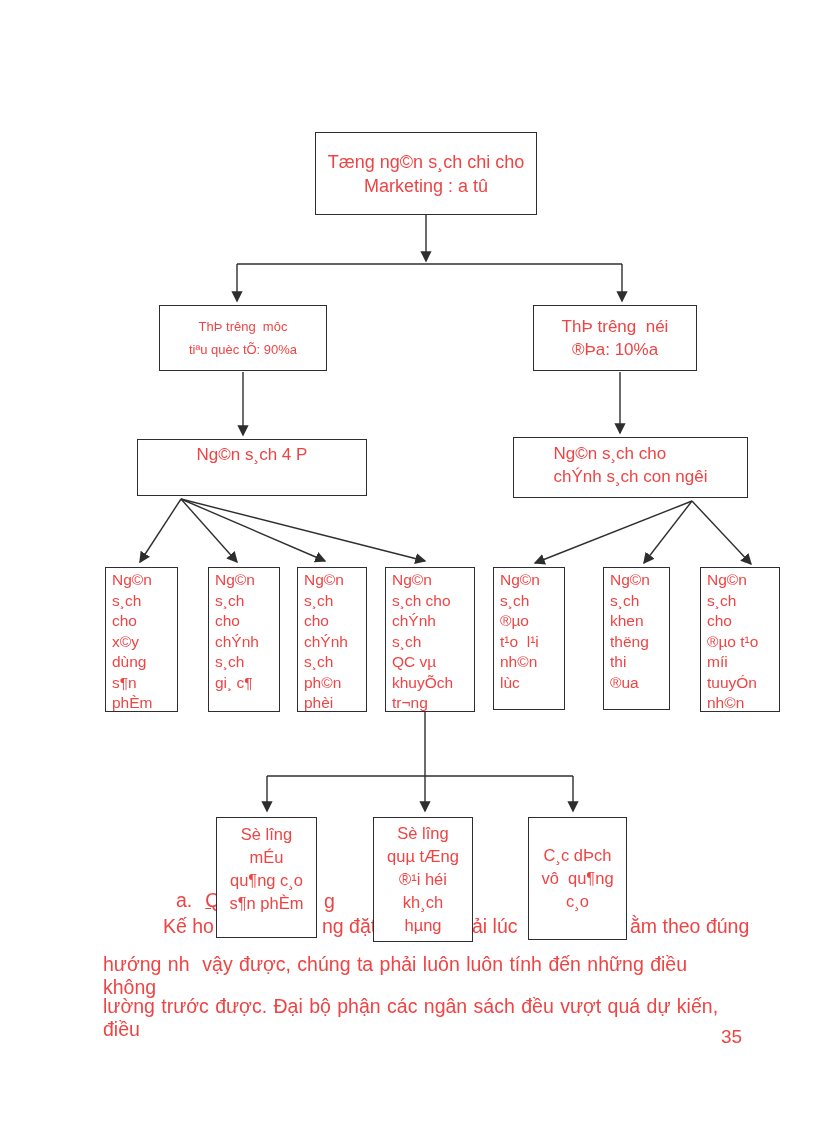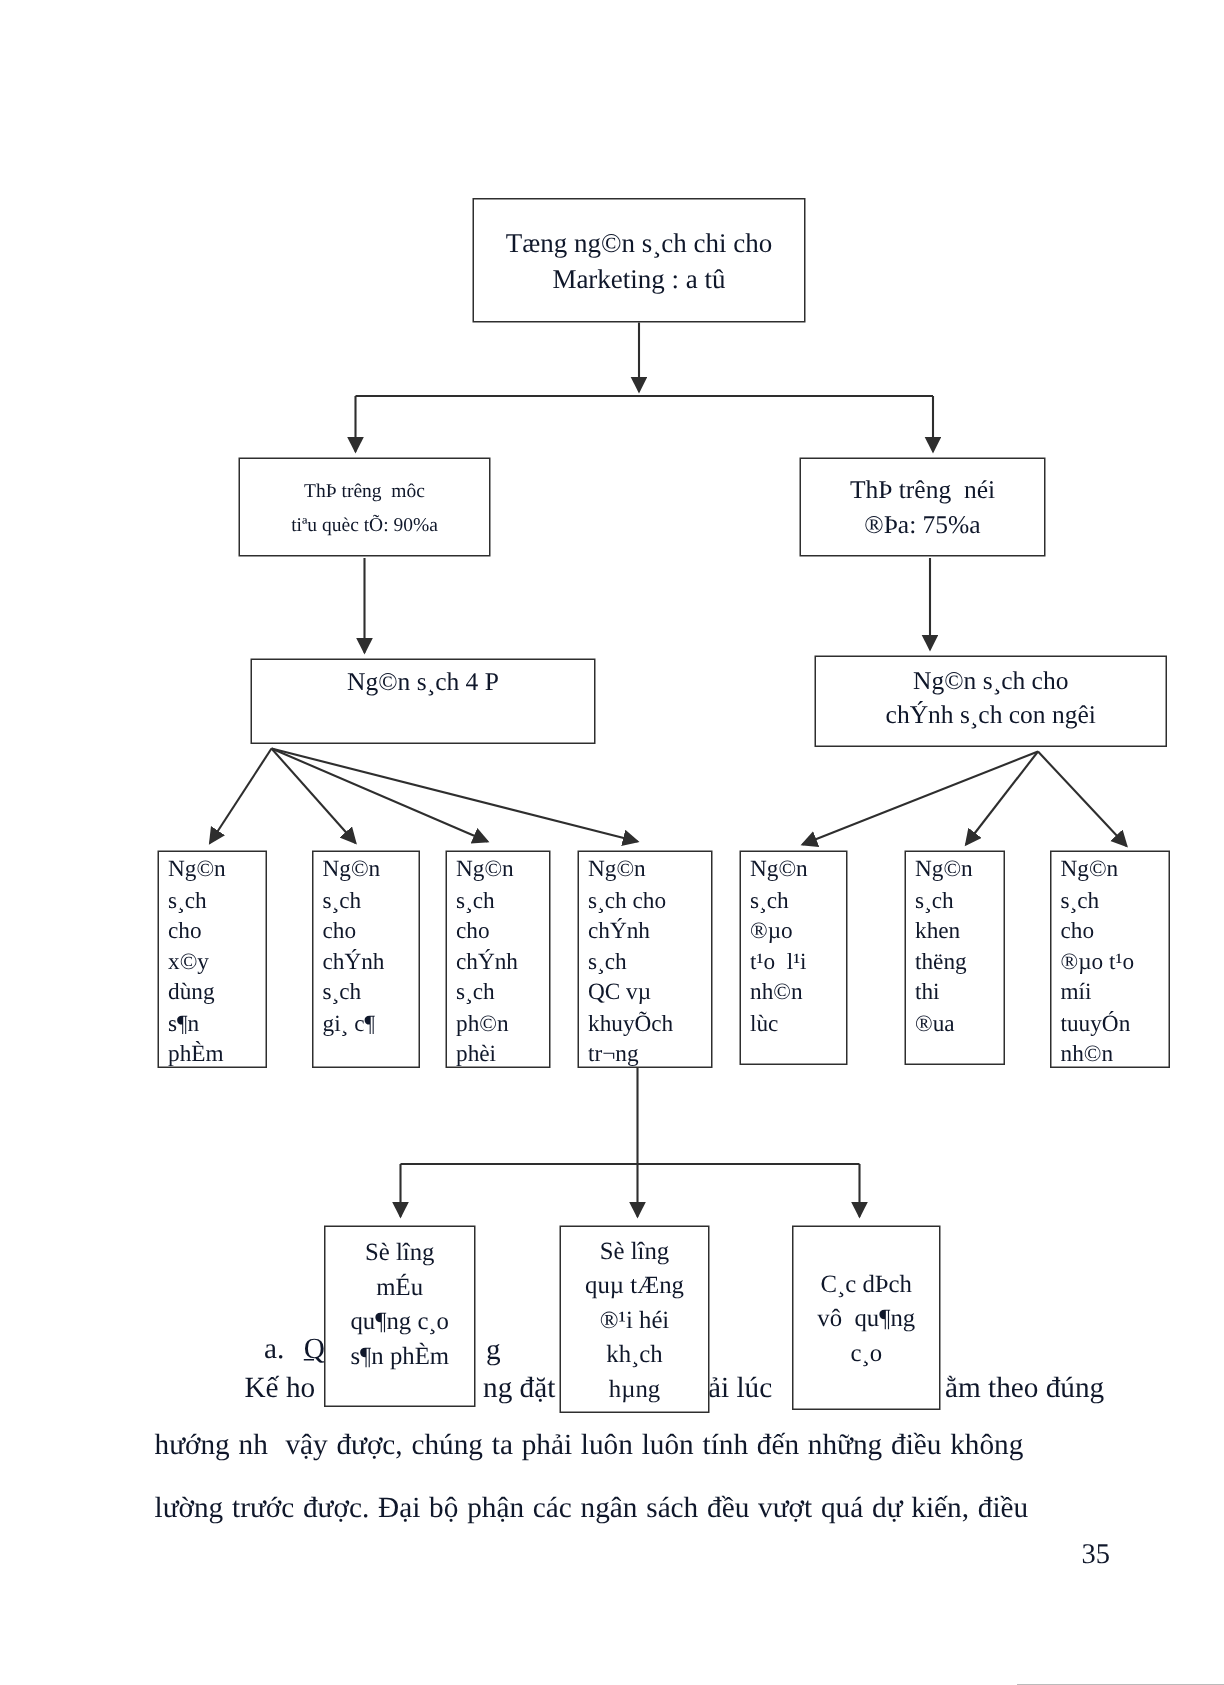--- a/index.html
+++ b/index.html
@@ -1,28 +1,28 @@
 <!DOCTYPE html>
 <html><head>
 <meta charset="utf-8">
 <style>
   html,body{margin:0;padding:0;background:#888;}
   #page{
     position:relative;width:816px;height:1123px;margin:0 auto;
     background:#ffffff;overflow:hidden;
-    font-family:Liberation Serif, serif;
-    color:#0f172a;
+    font-family:Liberation Sans, sans-serif;
+    color:#ef4444;
   }
   .box{
     position:absolute;box-sizing:border-box;
     border:1.5px solid #2e2e2e;background:#fff;
     white-space:pre-wrap;z-index:1;
   }
   .center{display:flex;align-items:center;justify-content:center;text-align:center;}
-  .topcenter{display:flex;justify-content:center;text-align:center;margin-left:30px;}
+  .topcenter{display:flex;justify-content:center;}
   
   .b-root{left:315px;top:132px;width:222px;height:83px;font-size:18px;line-height:24px;}
   .b-l2a{left:159px;top:305px;width:168px;height:66px;font-size:13px;line-height:23px;}
   .b-l2b{left:533px;top:305px;width:164px;height:66px;font-size:17px;line-height:23px;}
   .b-l3a{left:137px;top:439px;width:230px;height:57px;font-size:17px;padding-top:5px;}
   .b-l3b{left:513px;top:437px;width:235px;height:61px;font-size:17px;line-height:23px;padding-top:4px;}
   .sub{top:567px;height:145px;font-size:15.5px;line-height:20.5px;padding:2px 2px 0 6px;overflow:hidden;}
   .b-s1{left:105px;width:73px;}
   .b-s2{left:208px;width:72px;}
   .b-s3{left:297px;width:70px;}
@@ -81,21 +81,21 @@
       <line x1="573" y1="776" x2="573" y2="811" marker-end="url(#arw)"></line>
     </g>
   </svg>
 
   <div class="box b-root center">Tæng ng©n s¸ch chi cho
 Marketing : a tû</div>
 
   <div class="box b-l2a center">ThÞ tr­êng  môc
 tiªu quèc tÕ: 90%a</div>
   <div class="box b-l2b center">ThÞ tr­êng  néi
-®Þa: 75%a</div>
+®Þa: 10%a</div>
 
   <div class="box b-l3a topcenter">Ng©n s¸ch 4 P</div>
   <div class="box b-l3b topcenter">Ng©n s¸ch cho
 chÝnh s¸ch con ng­êi</div>
 
   <div class="box sub b-s1">Ng©n
 s¸ch
 cho
 x©y
 dùng

